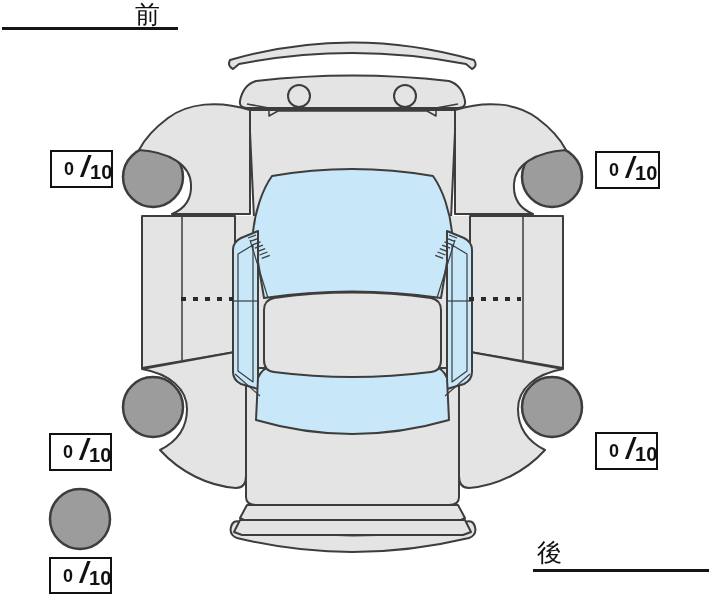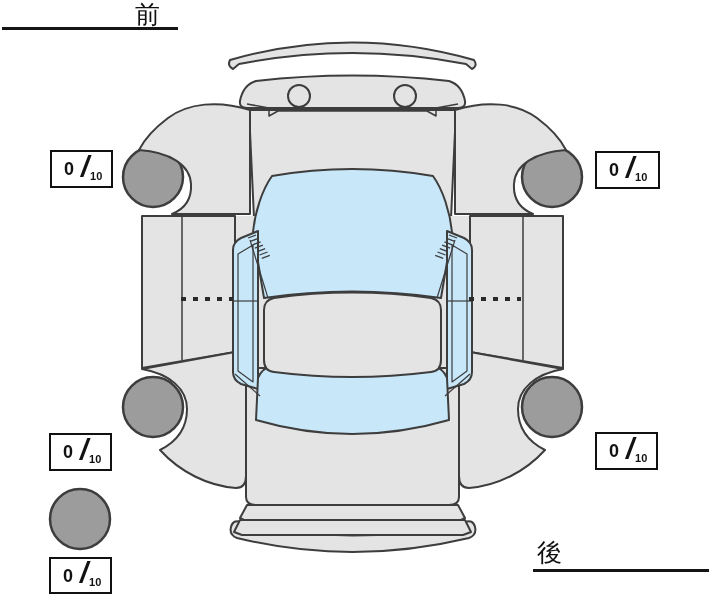--- a/index.html
+++ b/index.html
@@ -23,21 +23,21 @@
   .dot{fill:#2a2a2a;}
   .cn-label{position:absolute;font-size:25px;font-weight:400;line-height:1;color:var(--text);}
   .rule{position:absolute;height:3px;background:#151515;}
   .score-box{
     position:absolute;width:63px;height:38px;box-sizing:border-box;
     border:2px solid var(--score-box-border);background:#fff;
     display:flex;align-items:center;padding-left:12px;font-weight:700;
   }
   .score-box .num{font-size:18px;line-height:1;}
   .score-box .slash{font-size:29px;line-height:0.9;margin:0 1px 0 7px;position:relative;top:-2px;font-style:italic;}
-  .score-box .den{font-size:11px;line-height:1;align-self:flex-end;padding-bottom:4px;}
+  .score-box .den{font-size:20px;line-height:1;align-self:flex-end;padding-bottom:4px;}
 </style>
 </head>
 <body>
 
 <div class="stage">
 
   <svg width="711" height="600" viewBox="0 0 711 600">
 
     <circle class="tire" cx="153" cy="177" r="30"></circle>
     <circle class="tire" cx="552" cy="177" r="30"></circle>

